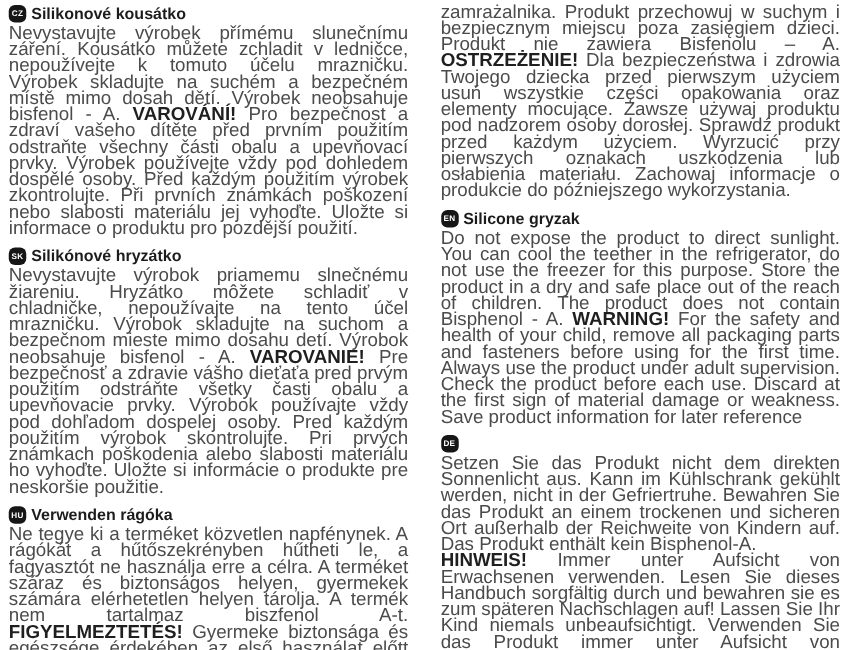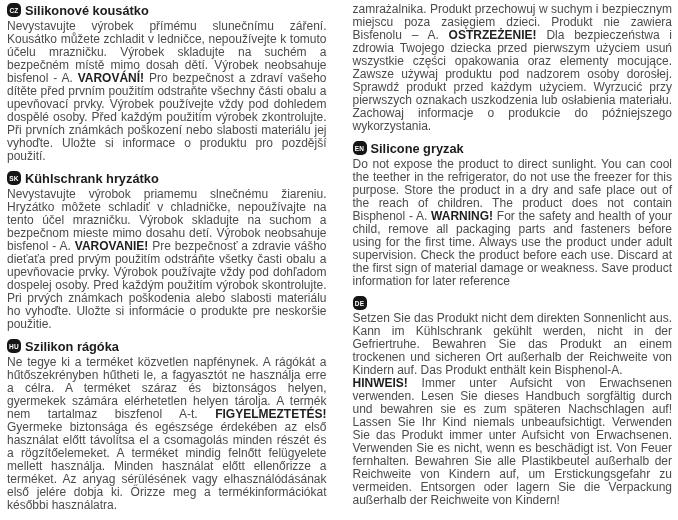--- a/index.html
+++ b/index.html
@@ -25,21 +25,21 @@
   .lang-section {
     margin: 0 0 8px 0;
   }
   .lang-heading {
     margin: 0 0 2px 0;
     font-size: 12.8px;
     line-height: 15px;
     font-weight: 700;
     color: #1c1c1c;
     display: flex;
-    align-items: flex-start;
+    align-items: flex-end;
     gap: 4px;
   }
   .lang-badge {
     flex: 0 0 auto;
     display: inline-flex;
     align-items: center;
     justify-content: center;
     width: 14px;
     height: 14px;
     border-radius: 5px;
@@ -47,21 +47,21 @@
     color: #ffffff;
     font-size: 6.5px;
     font-weight: 700;
     letter-spacing: 0.2px;
   }
   .lang-title {
     white-space: nowrap;
   }
   .lang-body {
     margin: 0;
-    font-size: 12px;
+    font-size: 15px;
     line-height: 13px;
     color: #4b4b4b;
     text-align: justify;
   }
   .lang-body .warning {
     color: #1f1f1f;
     font-weight: 700;
   }
   .continuation {
     margin-bottom: 8px;
@@ -78,29 +78,29 @@
       <h2 class="lang-heading">
         <span class="lang-badge">CZ</span>
         <span class="lang-title">Silikonové kousátko</span>
       </h2>
       <p class="lang-body"><span>Nevystavujte výrobek přímému slunečnímu záření. Kousátko můžete zchladit v ledničce, nepoužívejte k tomuto účelu mrazničku. Výrobek skladujte na suchém a bezpečném místě mimo dosah dětí. Výrobek neobsahuje bisfenol - A. </span><strong class="warning">VAROVÁNÍ!</strong><span> Pro bezpečnost a zdraví vašeho dítěte před prvním použitím odstraňte všechny části obalu a upevňovací prvky. Výrobek používejte vždy pod dohledem dospělé osoby. Před každým použitím výrobek zkontrolujte. Při prvních známkách poškození nebo slabosti materiálu jej vyhoďte. Uložte si informace o produktu pro pozdější použití.</span></p>
     </section>
 
     <section class="lang-section">
       <h2 class="lang-heading">
         <span class="lang-badge">SK</span>
-        <span class="lang-title">Kühlschrank hryzátko</span>
+        <span class="lang-title">Silikónové hryzátko</span>
       </h2>
       <p class="lang-body"><span>Nevystavujte výrobok priamemu slnečnému žiareniu. Hryzátko môžete schladiť v chladničke, nepoužívajte na tento účel mrazničku. Výrobok skladujte na suchom a bezpečnom mieste mimo dosahu detí. Výrobok neobsahuje bisfenol - A. </span><strong class="warning">VAROVANIE!</strong><span> Pre bezpečnosť a zdravie vášho dieťaťa pred prvým použitím odstráňte všetky časti obalu a upevňovacie prvky. Výrobok používajte vždy pod dohľadom dospelej osoby. Pred každým použitím výrobok skontrolujte. Pri prvých známkach poškodenia alebo slabosti materiálu ho vyhoďte. Uložte si informácie o produkte pre neskoršie použitie.</span></p>
     </section>
 
     <section class="lang-section">
       <h2 class="lang-heading">
         <span class="lang-badge">HU</span>
-        <span class="lang-title">Szilikon rágóka</span>
+        <span class="lang-title">Verwenden rágóka</span>
       </h2>
       <p class="lang-body"><span>Ne tegye ki a terméket közvetlen napfénynek. A rágókát a hűtőszekrényben hűtheti le, a fagyasztót ne használja erre a célra. A terméket száraz és biztonságos helyen, gyermekek számára elérhetetlen helyen tárolja. A termék nem tartalmaz biszfenol A-t. </span><strong class="warning">FIGYELMEZTETÉS!</strong><span> Gyermeke biztonsága és egészsége érdekében az első használat előtt távolítsa el a csomagolás minden részét és a rögzítőelemeket. A terméket mindig felnőtt felügyelete mellett használja. Minden használat előtt ellenőrizze a terméket. Az anyag sérülésének vagy elhasználódásának első jelére dobja ki. Őrizze meg a termékinformációkat későbbi használatra.</span></p>
     </section>
 
     <section class="lang-section">
       <h2 class="lang-heading">
         <span class="lang-badge">PL</span>
         <span class="lang-title">Bisfenolu gryzak</span>
       </h2>
       <p class="lang-body"><span>Nie wystawiaj produktu na bezpośrednie światło słoneczne. Gryzak możesz schłodzić w lodówce, nie używaj w tym celu</span></p>

